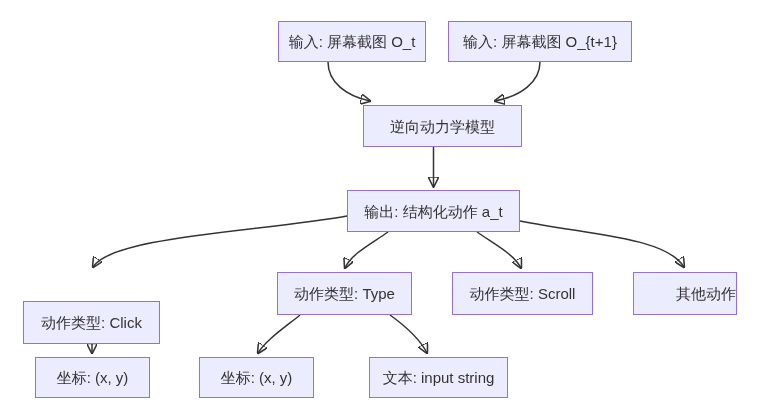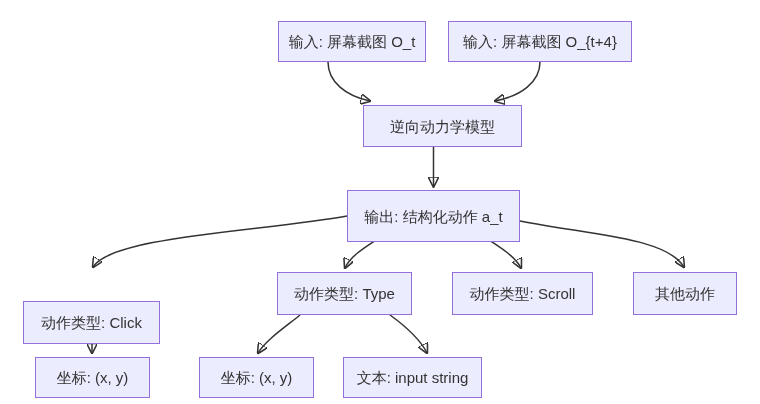--- a/index.html
+++ b/index.html
@@ -39,28 +39,28 @@
     align-items: center;
     justify-content: center;
     font-size: 15px;
     line-height: 1;
     white-space: nowrap;
   }
   
   .n-input-ot   { left: 248px; top: 21px;  width: 148px; height: 41px; margin-left: 30px; }
   .n-input-ot1  { left: 448px; top: 21px;  width: 184px; height: 41px; }
   .n-model      { left: 363px; top: 105px; width: 159px; height: 42px; }
-  .n-output     { left: 347px; top: 190px; width: 173px; height: 52px; }
+  .n-output     { left: 347px; top: 190px; width: 173px; height: 42px; }
   .n-click      { left: 23px;  top: 272px; width: 137px; height: 43px; margin-top: 29px; }
   .n-type       { left: 277px; top: 272px; width: 135px; height: 43px; }
   .n-scroll     { left: 452px; top: 272px; width: 141px; height: 43px; }
-  .n-other      { left: 633px; top: 272px; width: 104px; height: 43px; }
+  .n-other      { left: 633px; top: 272px; width: 104px; height: 43px; justify-content: flex-end; }
   .n-coord1     { left: 35px;  top: 357px; width: 115px; height: 41px; }
   .n-coord2     { left: 199px; top: 357px; width: 115px; height: 41px; }
-  .n-textinput  { left: 343px; top: 357px; width: 139px; height: 41px; }
+  .n-textinput  { left: 369px; top: 357px; width: 139px; height: 41px; }
 </style>
 </head>
 <body>
 
 <div class="canvas">
 
   <svg class="edges" viewBox="0 0 760 404" xmlns="http://www.w3.org/2000/svg">
     <defs>
       <marker id="arrow" viewBox="0 0 10 10" refX="9" refY="5" markerWidth="7" markerHeight="7" orient="auto-start-reverse">
         <path d="M0,0 L10,5 L0,10 z" fill="#333333" stroke="none"></path>
@@ -75,21 +75,21 @@
     <path d="M520,221 C598,236 666,238 684,267" marker-end="url(#arrow)"></path>
     <path d="M92,315 L92,353" marker-end="url(#arrow)"></path>
     <path d="M300,315 C284,328 266,340 258,353" marker-end="url(#arrow)"></path>
     <path d="M390,315 C408,328 420,339 427,353" marker-end="url(#arrow)"></path>
   </svg>
 
   <div class="node n-input-ot">
     <span>输入: 屏幕截图 O_t</span>
   </div>
   <div class="node n-input-ot1">
-    <span>输入: 屏幕截图 O_{t+4}</span>
+    <span>输入: 屏幕截图 O_{t+1}</span>
   </div>
   <div class="node n-model">
     <span>逆向动力学模型</span>
   </div>
   <div class="node n-output">
     <span>输出: 结构化动作 a_t</span>
   </div>
   <div class="node n-click">
     <span>动作类型: Click</span>
   </div>

